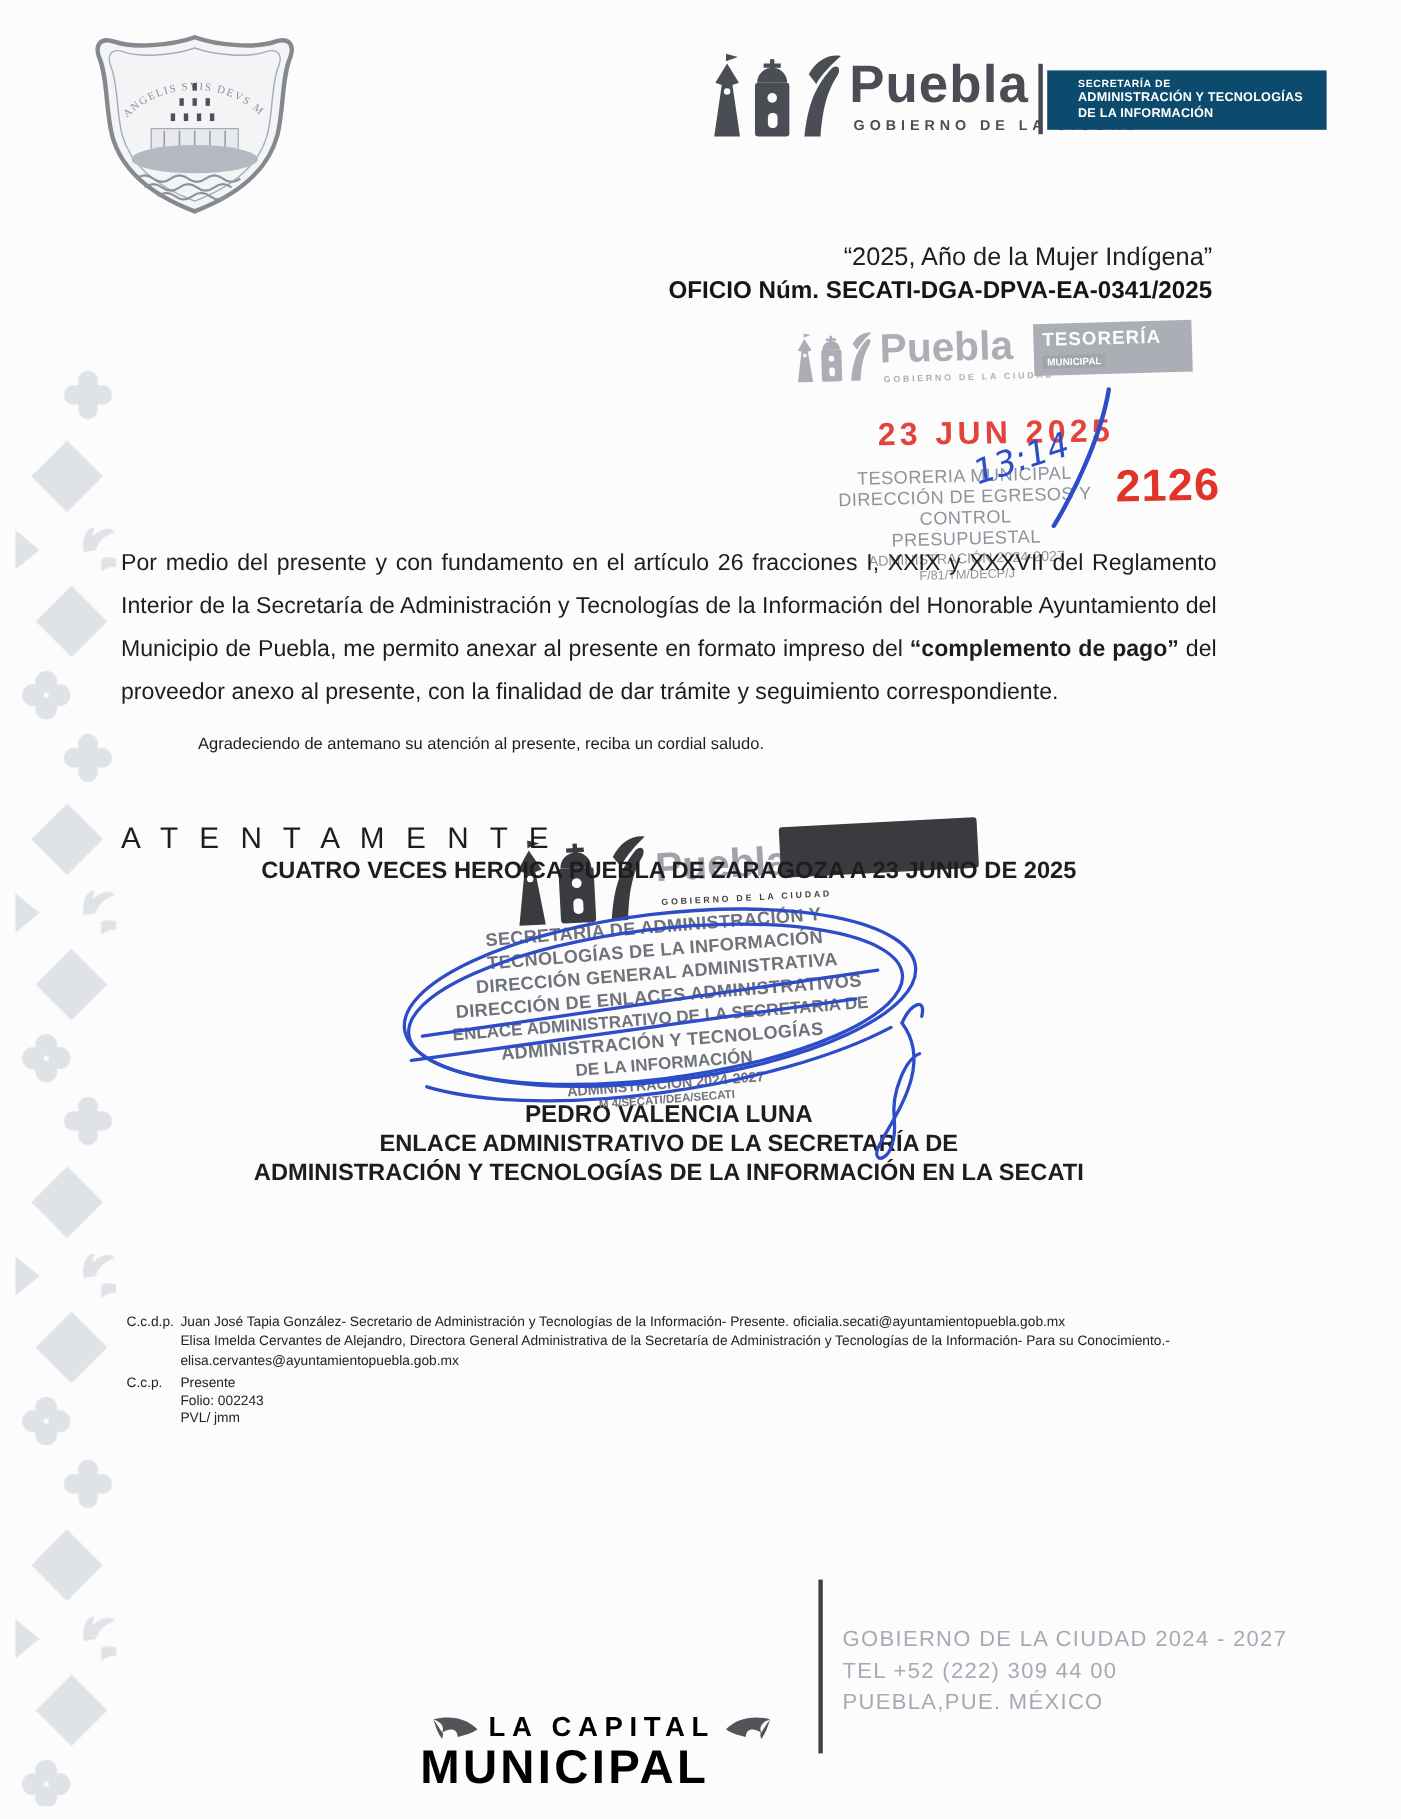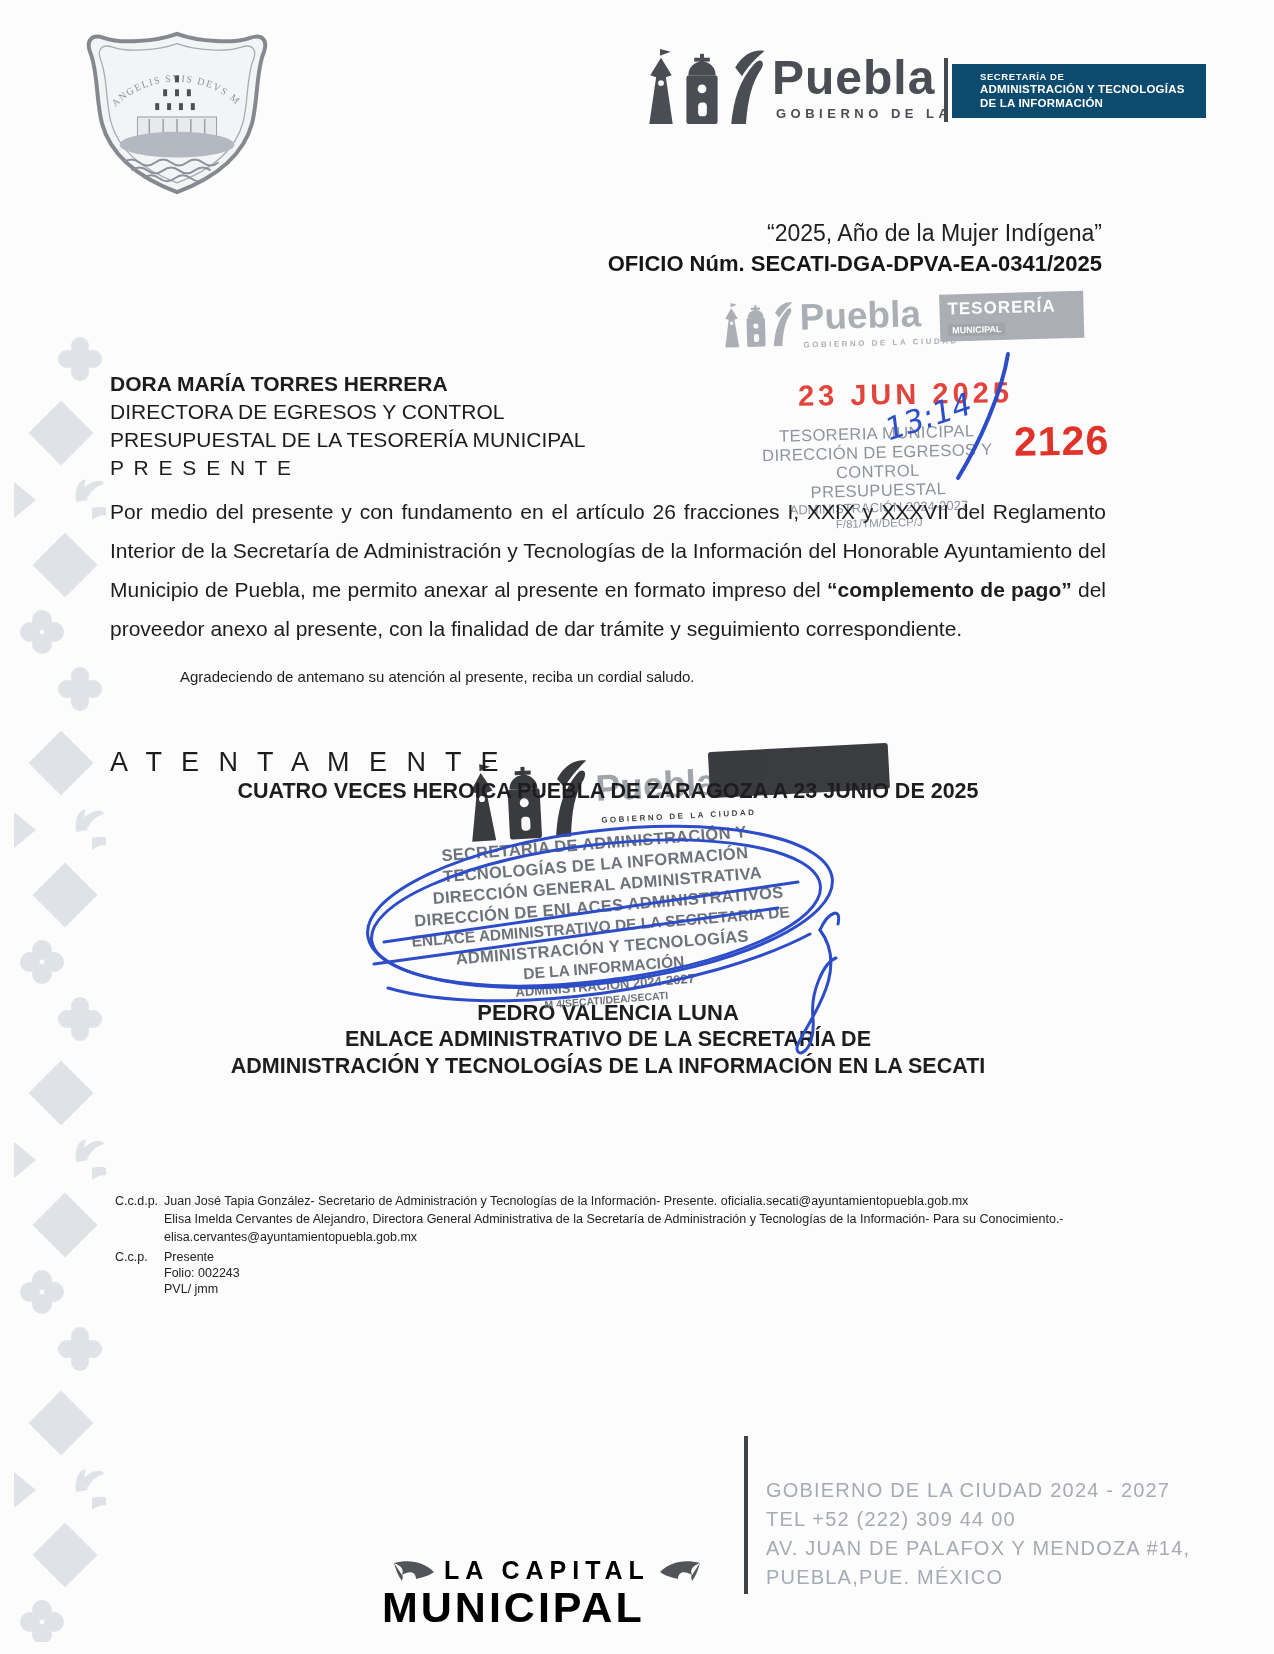--- a/index.html
+++ b/index.html
@@ -193,26 +193,20 @@
         <use href="#icons-cluster"></use>
       </svg>
     <div class="word">Puebla</div>
     <div class="tag">GOBIERNO DE LA CIUDAD</div>
     <div class="badge">
       <div class="t1">TESORERÍA</div>
       <span class="t2">MUNICIPAL</span>
     </div>
   </div>
 
-  <div class="abs recipient">
-    <div class="name">DORA MARÍA TORRES HERRERA</div>
-    <div>DIRECTORA DE EGRESOS Y CONTROL</div>
-    <div>PRESUPUESTAL DE LA TESORERÍA MUNICIPAL</div>
-    <div class="sal">P R E S E N T E</div>
-  </div>
 
   <div class="abs rdate">23 JUN 2025</div>
   <div class="abs rfolio">2126</div>
   <div class="abs office">
     <div class="o1">TESORERIA MUNICIPAL</div>
     <div class="o1">DIRECCIÓN DE EGRESOS Y CONTROL</div>
     <div class="o1">PRESUPUESTAL</div>
     <div class="o2">ADMINISTRACIÓN 2024-2027</div>
     <div class="o3">F/81/TM/DECP/J</div>
   </div>
@@ -290,17 +284,16 @@
       <svg class="wing">
           <use href="#wing-sym"></use>
         </svg>
     </div>
     <div class="imp">MUNICIPAL</div>
   </div>
   <div class="abs fdivider"></div>
   <div class="abs faddr">
     <div>GOBIERNO DE LA CIUDAD 2024 - 2027</div>
     <div>TEL +52 (222) 309 44 00</div>
-    <div>AV. JUAN DE PALAFOX Y MENDOZA #14,</div>
     <div>PUEBLA,PUE. MÉXICO</div>
   </div>
 
 </div>
 
 </body></html>

